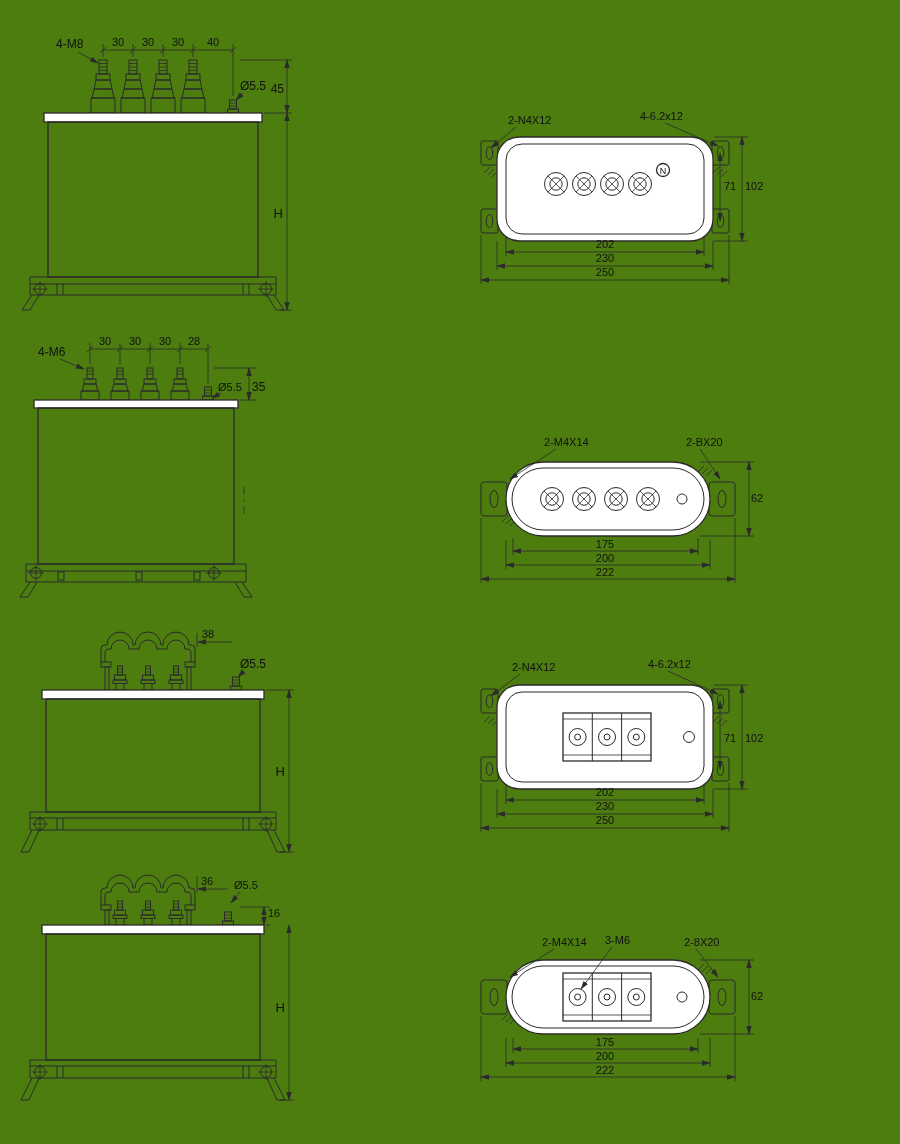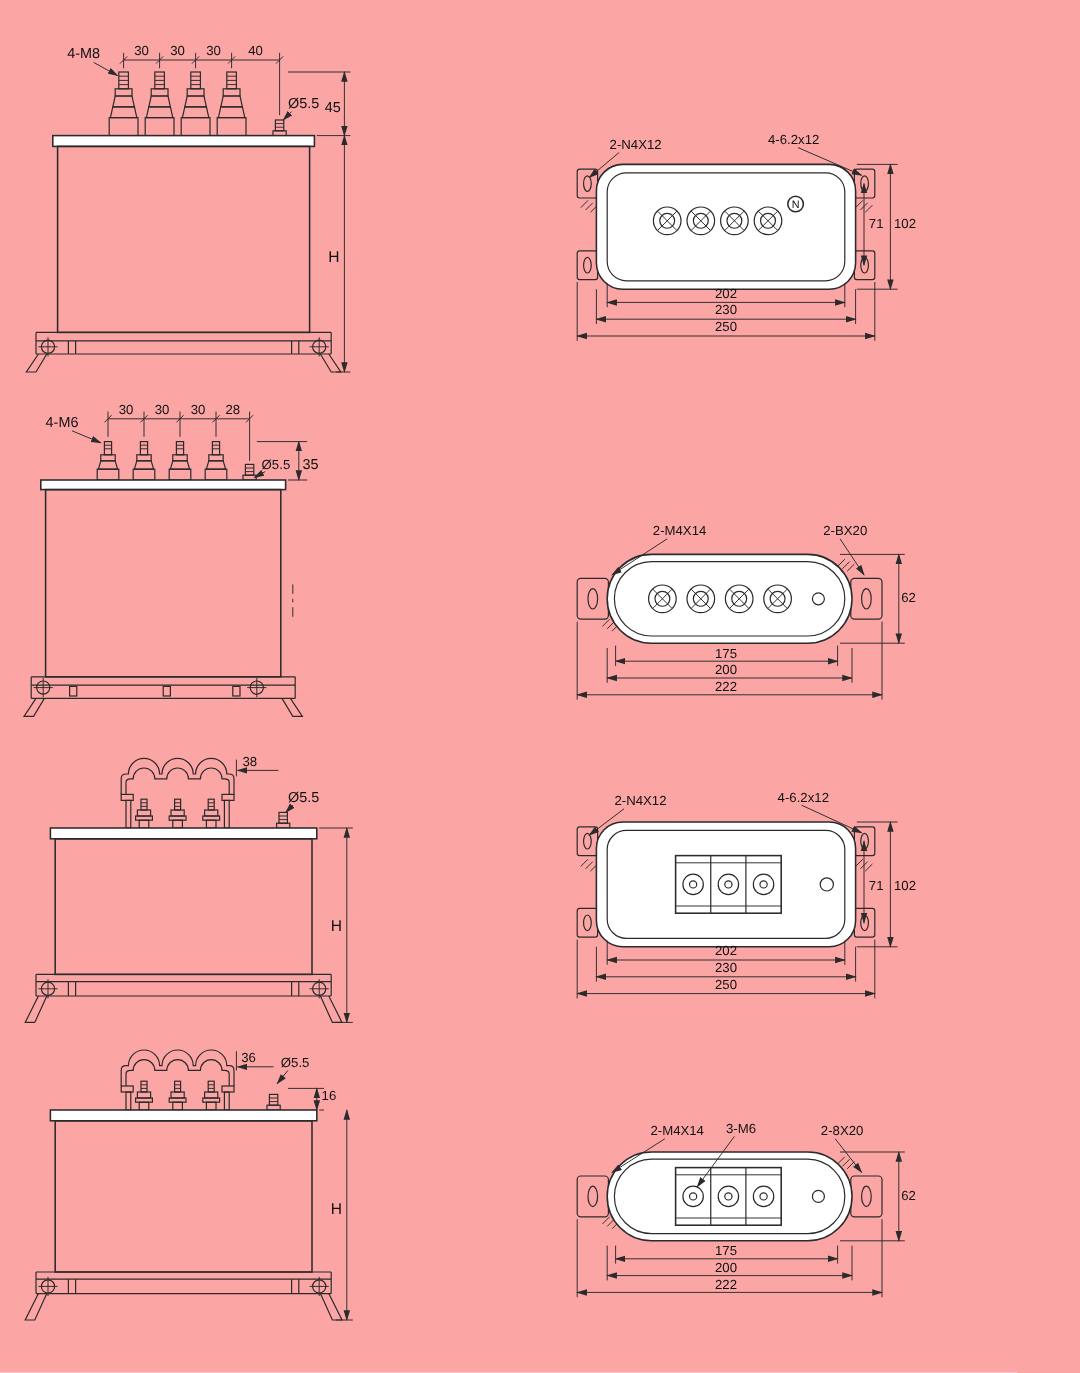--- a/index.html
+++ b/index.html
@@ -1,16 +1,16 @@
 <!DOCTYPE html>
 <html><head>
 <meta charset="utf-8">
 <style>
   html,body{margin:0;padding:0;background:#fff}
-  .sheet{position:relative;width:900px;height:1144px;background:#fca5a5;overflow:hidden}
+  .sheet{position:relative;width:900px;height:1144px;background:#4d7c0f;overflow:hidden}
   svg{display:block}
   .o{fill:none;stroke:#2b2b2b;stroke-width:1.3}
   .o2{fill:none;stroke:#2b2b2b;stroke-width:1}
   .ow{fill:#ffffff;stroke:#2b2b2b;stroke-width:1.3}
   .d{fill:none;stroke:#2b2b2b;stroke-width:0.8}
   text{font-family:"Liberation Sans","DejaVu Sans",sans-serif;fill:#111111}
   .t{font-size:11px}
   .t2{font-size:12px}
   .t3{font-size:13px}
   .mid{text-anchor:middle}

